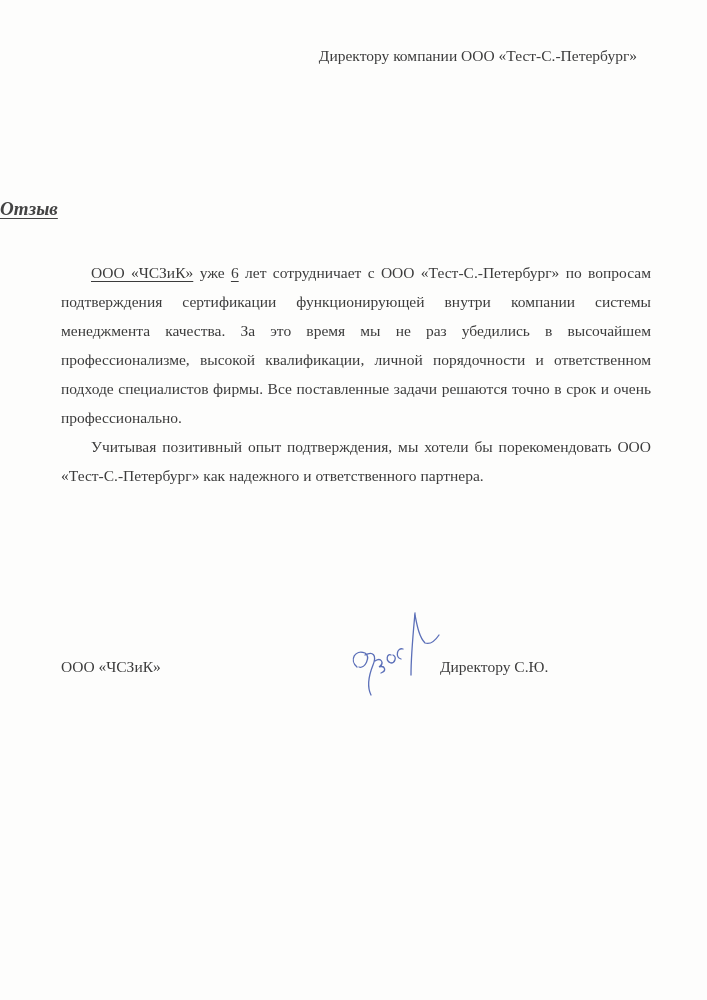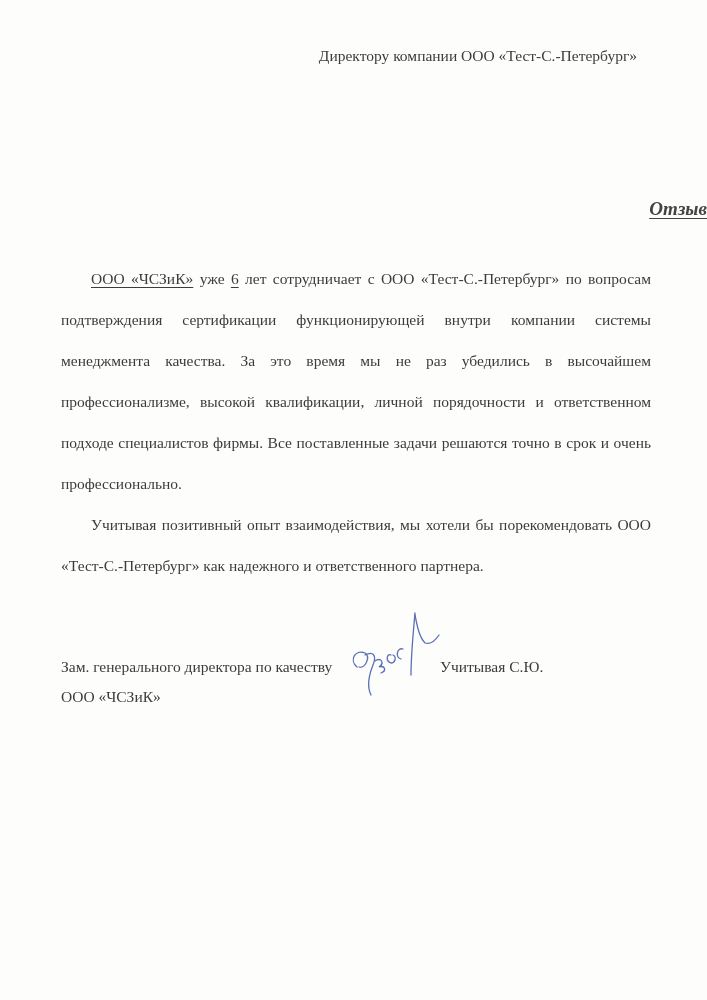--- a/index.html
+++ b/index.html
@@ -7,57 +7,56 @@
       width: 707px; height: 1000px;
       background: #fdfdfc;
       font-family: "Liberation Serif", "DejaVu Serif", serif;
       color: #3a3a3a;
       position: relative;
       overflow: hidden;
     }
     .page { position: absolute; left: 0; top: 0; width: 707px; height: 1000px; }
     .addressee { position: absolute; right: 70px; top: 40px; text-align: left; font-size: 15.5px; line-height: 32px; color: #3c3c3c; }
     .title {
-      position: absolute; left: 0; right: 0; top: 198px; text-align: right;
+      position: absolute; left: 0; right: 0; top: 198px; text-align: left;
       font-size: 19px; font-weight: bold; font-style: italic; color: #444;
     }
     .title span { text-decoration: underline; text-underline-offset: 3px; }
-    .body { position: absolute; left: 61px; width: 590px; top: 258px; font-size: 15.5px; line-height: 41px; text-align: justify; color: #3c3c3c; }
+    .body { position: absolute; left: 61px; width: 590px; top: 258px; font-size: 15.5px; line-height: 29px; text-align: justify; color: #3c3c3c; }
     .body p { margin: 0; text-indent: 30px; }
     .u { text-decoration: underline; text-underline-offset: 3px; }
     .sig-left { position: absolute; left: 61px; top: 652px; font-size: 15.5px; line-height: 30px; color: #3c3c3c; }
     .sig-name { position: absolute; left: 440px; top: 652px; font-size: 15.5px; line-height: 30px; color: #3c3c3c; }
     .signature { position: absolute; left: 345px; top: 605px; width: 100px; height: 100px; }
   </style>
 </head>
 <body>
 
 <div class="page">
   <div class="addressee">
     <div>Директору компании ООО «Тест-С.-Петербург»</div>
   </div>
 
   <div class="title"><span>Отзыв</span></div>
 
   <div class="body">
     <p><span class="u">ООО «ЧСЗиК»</span><span> уже </span><span class="u">6</span><span> лет сотрудничает с ООО «Тест-С.-Петербург» по вопросам подтверждения сертификации функционирующей внутри компании системы менеджмента качества. За это время мы не раз убедились в высочайшем профессионализме, высокой квалификации, личной порядочности и ответственном подходе специалистов фирмы. Все поставленные задачи решаются точно в срок и очень профессионально.</span></p>
-    <p>Учитывая позитивный опыт взаимодействия, мы хотели бы порекомендовать ООО «Тест-С.-Петербург» как надежного и ответственного партнера.</p>
+    <p>Учитывая позитивный опыт подтверждения, мы хотели бы порекомендовать ООО «Тест-С.-Петербург» как надежного и ответственного партнера.</p>
   </div>
 
   <div class="sig-left">
-    <div>Зам. генерального директора по качеству</div>
     <div>ООО «ЧСЗиК»</div>
   </div>
 
   <svg class="signature" viewBox="0 0 100 100">
     <g fill="none" stroke="#5b6fb8" stroke-width="1.3" stroke-linecap="round">
       <path d="M12 62 C4 55 10 44 20 48 C26 52 20 64 14 62"></path>
       <path d="M20 50 C28 46 32 50 28 60 C24 70 22 82 26 90"></path>
       <path d="M30 56 C36 52 40 58 34 62 C40 60 42 66 36 68"></path>
       <path d="M46 50 C42 48 40 56 46 58 C50 58 52 52 48 50"></path>
       <path d="M58 44 C52 42 50 52 56 54"></path>
       <path d="M66 70 C66 50 68 30 70 8"></path>
       <path d="M70 10 C72 20 74 32 80 38 C86 40 90 36 94 30"></path>
     </g>
   </svg>
 
-  <div class="sig-name">Учитывая С.Ю.</div>
+  <div class="sig-name">Директору С.Ю.</div>
 </div>
 
 </body></html>

